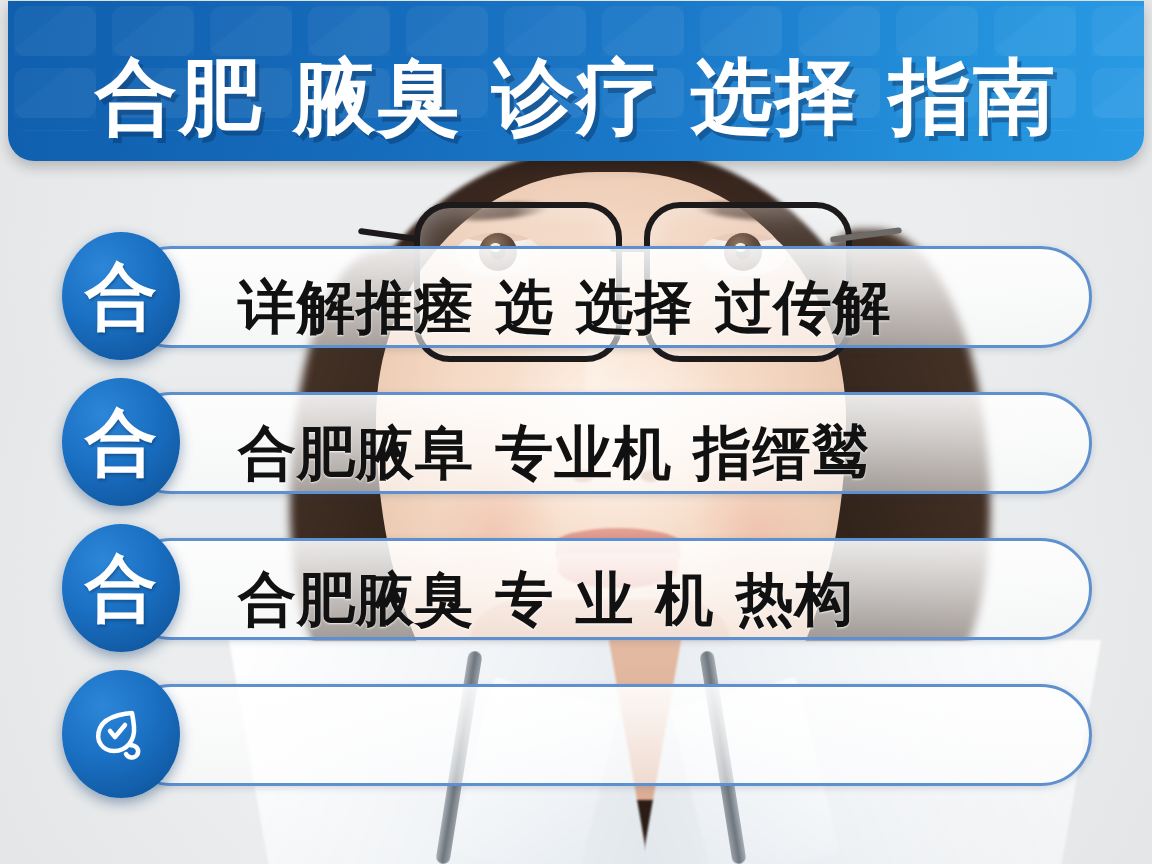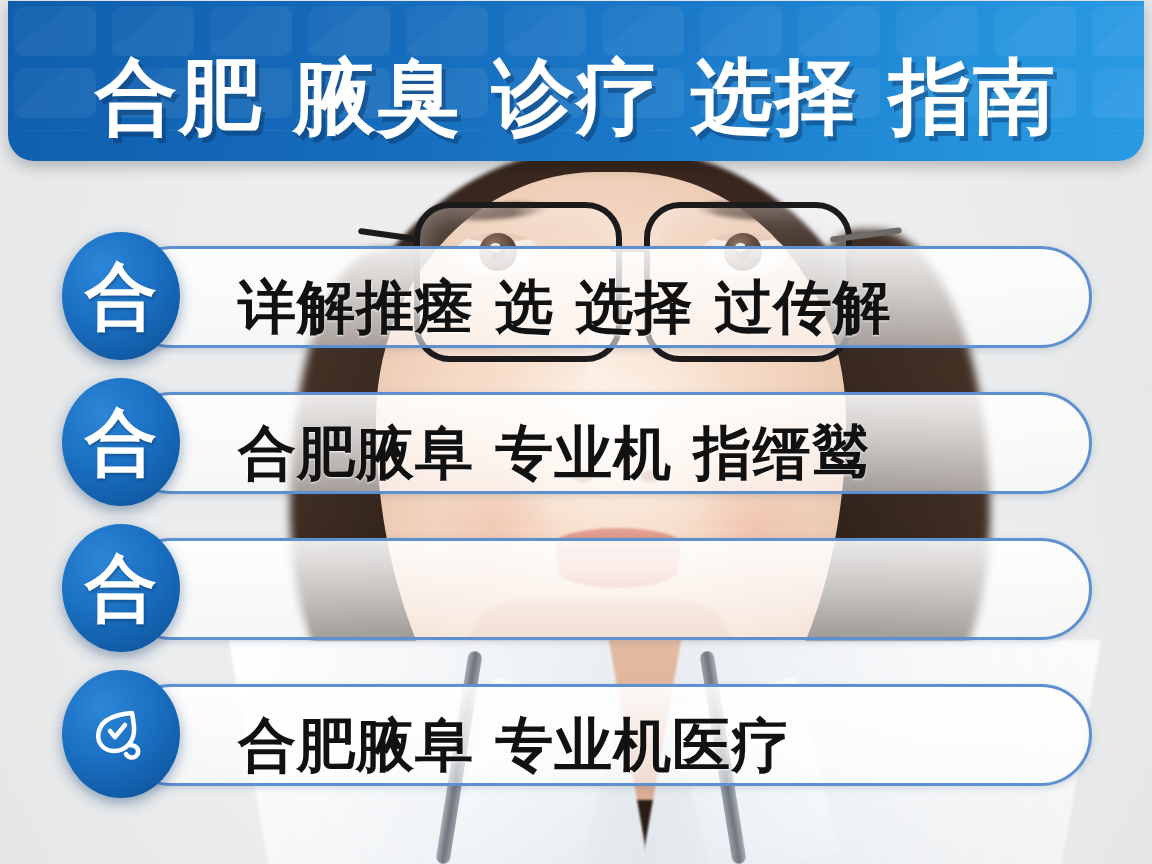--- a/index.html
+++ b/index.html
@@ -411,28 +411,28 @@
         <span>合</span>
       </div>
       <div class="row-text">合肥腋阜 专业机 指缙𬸚</div>
     </div>
 
     <div class="row">
       <div class="pill"></div>
       <div class="badge">
         <span>合</span>
       </div>
+      <div class="row-text">合肥腋臭 专 业 机 热构</div>
     </div>
 
     <div class="row">
       <div class="pill"></div>
       <div class="badge">
         <svg width="74" height="74" viewBox="0 0 74 74" fill="none">
           <path d="M48 16 C48 16 22 17 16 31 C10 45 20 54 30 54 C43 54 51 43 50 30 C49.4 23 48 16 48 16 Z" stroke="#ffffff" stroke-width="4.5" stroke-linecap="round" stroke-linejoin="round"></path>
           <path d="M26 34 L31 40 L41 28" stroke="#ffffff" stroke-width="4.5" stroke-linecap="round" stroke-linejoin="round"></path>
           <path d="M45 48 C53 48 56 53 53 58 C50 62 44 61 42 57" stroke="#ffffff" stroke-width="4.5" stroke-linecap="round" fill="none"></path>
         </svg>
       </div>
-      <div class="row-text">合肥腋阜 专业机医疗</div>
     </div>
 
   </div>
 </div>
 
 </body></html>

